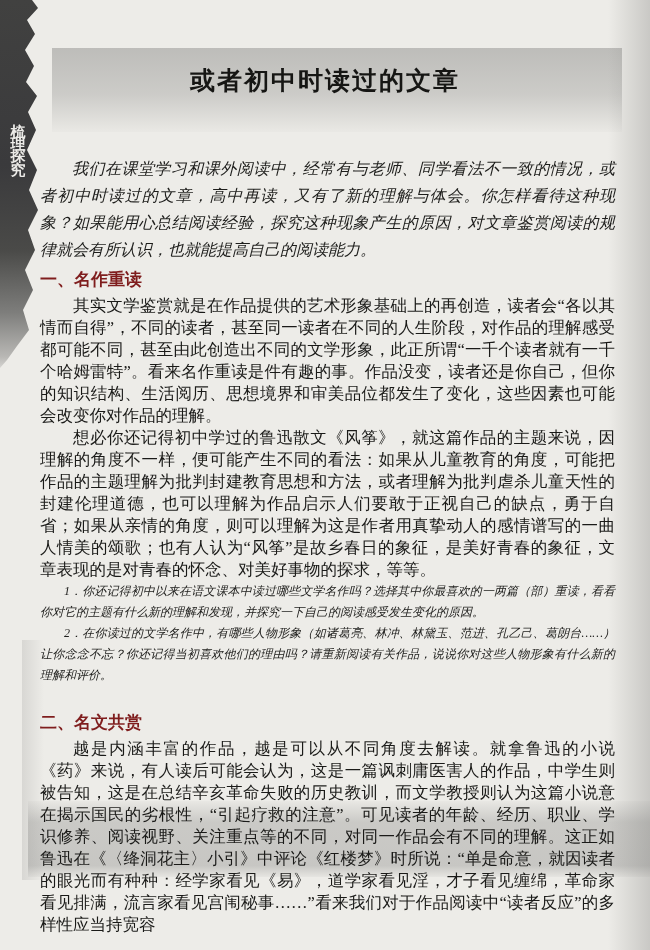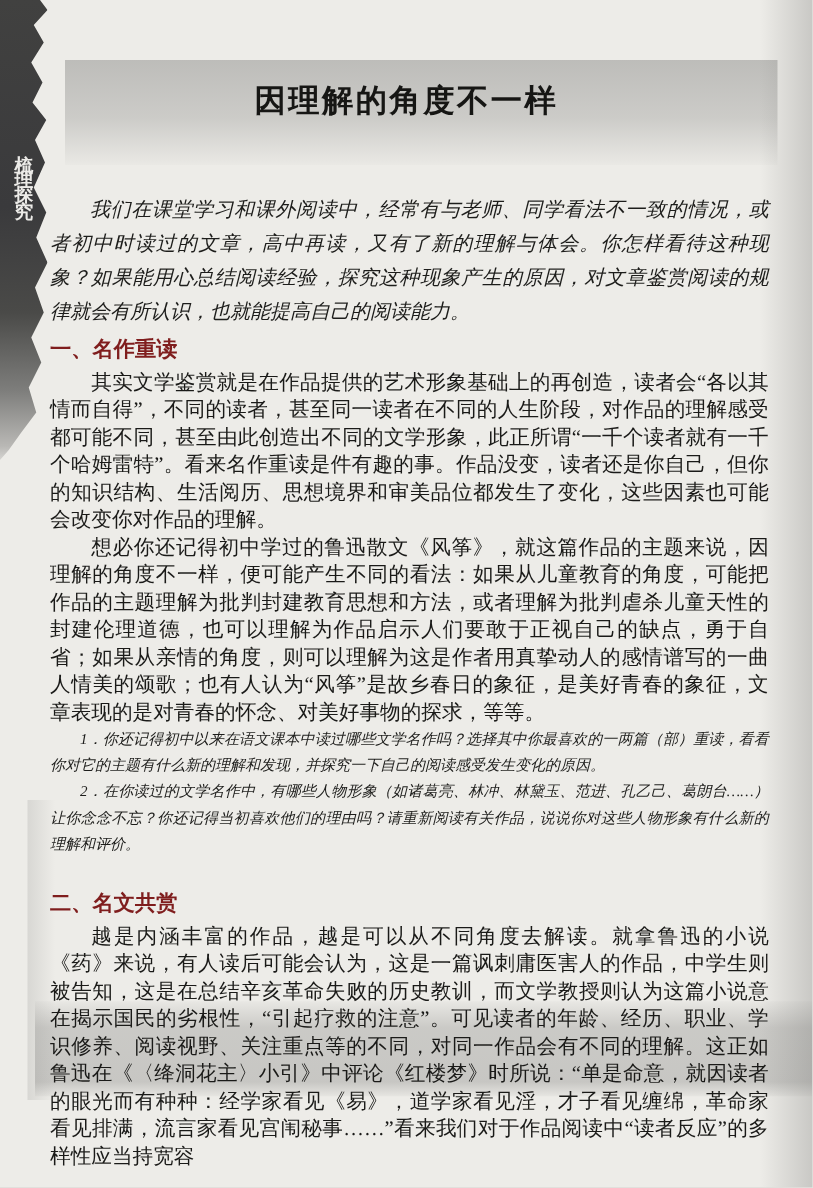--- a/index.html
+++ b/index.html
@@ -123,21 +123,21 @@
 <div class="page">
 
   <div class="shade-top"></div>
   <div class="shade-bottom"></div>
   <div class="shade-right"></div>
   <div class="shade-leftlow"></div>
 
   <div class="sidebar-tab"></div>
   <div class="sidebar-label">梳理探究</div>
 
-  <h1 class="doc-title">因理解的角度不一样</h1>
+  <h1 class="doc-title">或者初中时读过的文章</h1>
 
   <div class="content">
 
     <p class="intro-para">我们在课堂学习和课外阅读中，经常有与老师、同学看法不一致的情况，或者初中时读过的文章，高中再读，又有了新的理解与体会。你怎样看待这种现象？如果能用心总结阅读经验，探究这种现象产生的原因，对文章鉴赏阅读的规律就会有所认识，也就能提高自己的阅读能力。</p>
 
     <h2 class="section-heading">一、名作重读</h2>
 
     <p class="body-para">其实文学鉴赏就是在作品提供的艺术形象基础上的再创造，读者会“各以其情而自得”，不同的读者，甚至同一读者在不同的人生阶段，对作品的理解感受都可能不同，甚至由此创造出不同的文学形象，此正所谓“一千个读者就有一千个哈姆雷特”。看来名作重读是件有趣的事。作品没变，读者还是你自己，但你的知识结构、生活阅历、思想境界和审美品位都发生了变化，这些因素也可能会改变你对作品的理解。</p>
 
     <p class="body-para">想必你还记得初中学过的鲁迅散文《风筝》，就这篇作品的主题来说，因理解的角度不一样，便可能产生不同的看法：如果从儿童教育的角度，可能把作品的主题理解为批判封建教育思想和方法，或者理解为批判虐杀儿童天性的封建伦理道德，也可以理解为作品启示人们要敢于正视自己的缺点，勇于自省；如果从亲情的角度，则可以理解为这是作者用真挚动人的感情谱写的一曲人情美的颂歌；也有人认为“风筝”是故乡春日的象征，是美好青春的象征，文章表现的是对青春的怀念、对美好事物的探求，等等。</p>

